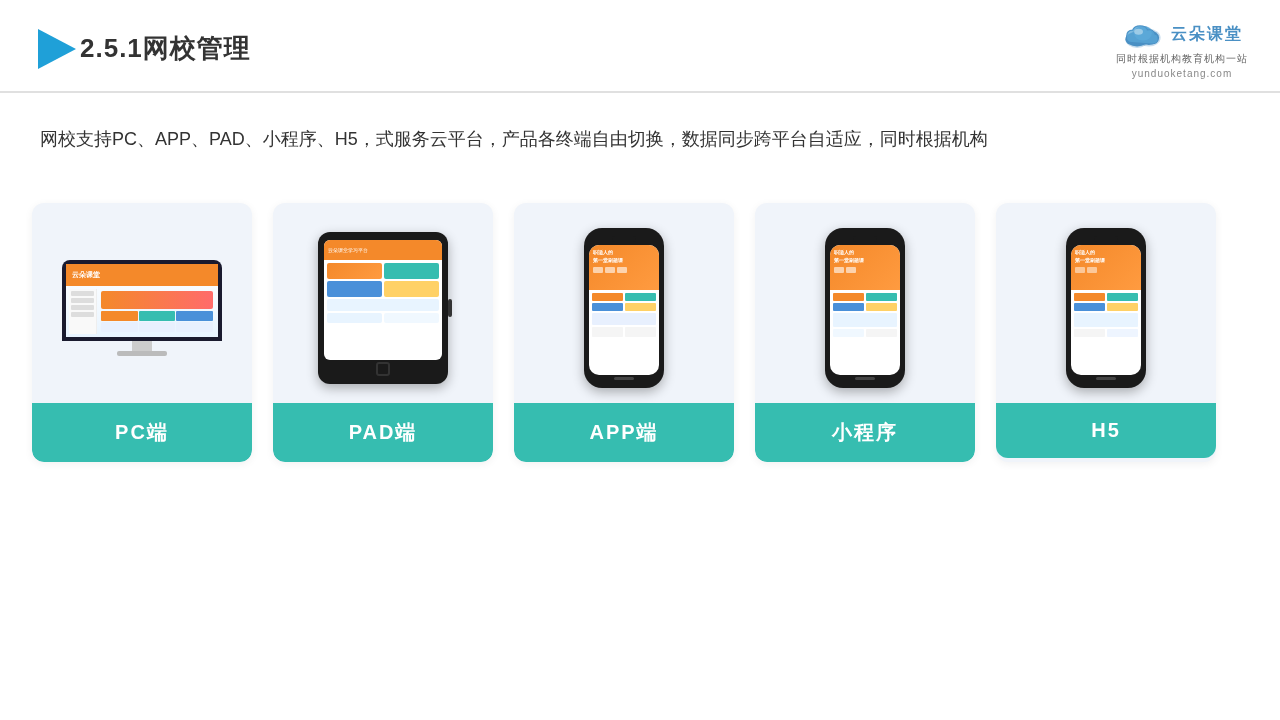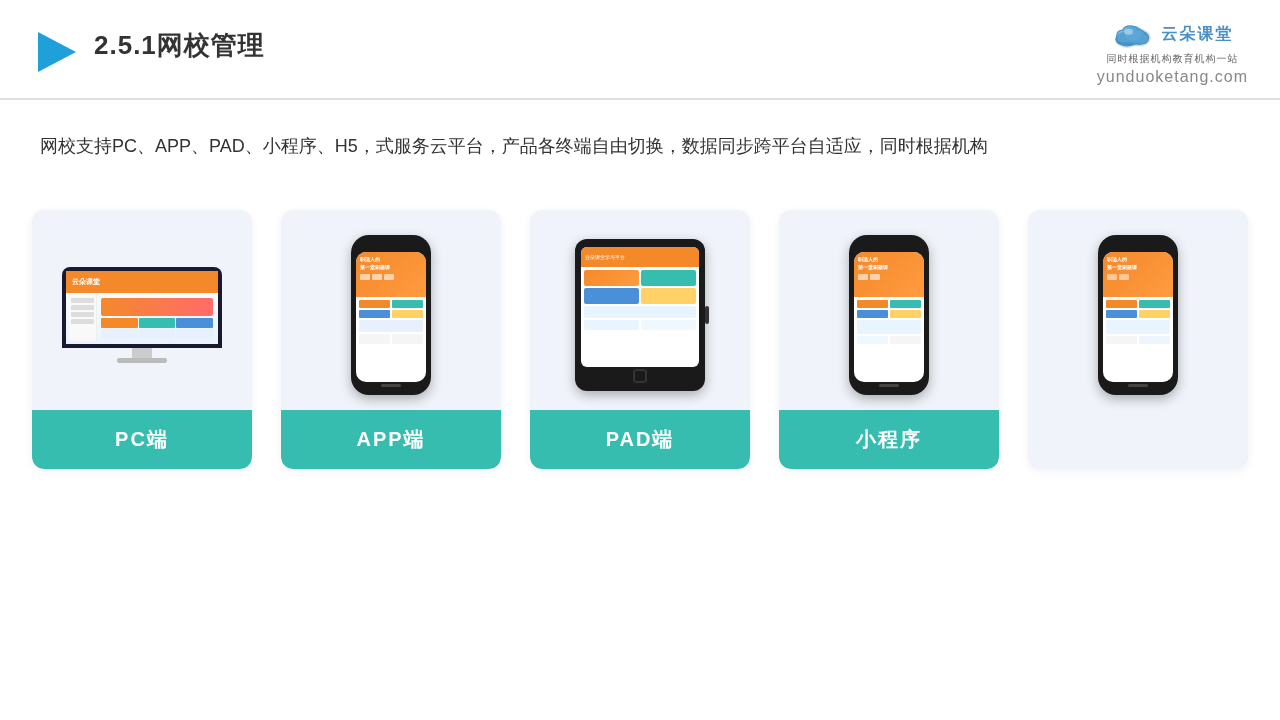--- a/index.html
+++ b/index.html
@@ -16,22 +16,21 @@
     .header {
       display: flex;
       align-items: center;
       justify-content: space-between;
       padding: 18px 32px 0 32px;
       border-bottom: 2px solid #e0e0e0;
       padding-bottom: 12px;
     }
     .header-left {
       display: flex;
-      align-items: flex-start;
-      gap: 14px;
+      align-items: center;
     }
     .play-icon {
       width: 48px;
       height: 48px;
     }
     .page-title {
       font-size: 26px;
       font-weight: bold;
       color: #222;
       letter-spacing: 1px;
@@ -60,39 +59,39 @@
       font-weight: bold;
       letter-spacing: 2px;
     }
     .logo-sub {
       font-size: 10px;
       color: #666;
       letter-spacing: 1px;
       text-align: right;
     }
     .logo-domain {
-      font-size: 16px;
+      font-size: 10px;
       color: #888;
       letter-spacing: 1px;
     }
 
     
     .description {
       padding: 28px 40px 0 40px;
       font-size: 18px;
       color: #333;
       line-height: 2;
       max-width: 1100px;
     }
 
     
     .cards-section {
       display: flex;
-      justify-content: space-between;
-      gap: 10px;
+      justify-content: flex-start;
+      gap: 21px;
       padding: 36px 32px 0 32px;
       margin-top: 10px;
     }
 
     .device-card {
       background: #f0f4fa;
       border-radius: 12px;
       width: 220px;
       display: flex;
       flex-direction: column;
@@ -408,20 +407,46 @@
                 </div>
               </div>
             </div>
           </div>
         </div>
         <div class="monitor-stand"></div>
         <div class="monitor-base"></div>
       </div>
     </div>
     <div class="device-label">PC端</div>
+  </div>
+
+  <div class="device-card">
+    <div class="device-image-area">
+      <div>
+        <div class="tablet-outer">
+          <div class="tablet-btn"></div>
+          <div class="tablet-screen">
+            <div class="tablet-top-bar">
+              <span class="tablet-top-text">云朵课堂学习平台</span>
+            </div>
+            <div class="tablet-body">
+              <div class="tablet-cell orange"></div>
+              <div class="tablet-cell teal"></div>
+              <div class="tablet-cell blue"></div>
+              <div class="tablet-cell yellow"></div>
+              <div class="tablet-cell" style="background:#e8f4ff;grid-column:span 2;height:12px;"></div>
+              <div class="tablet-cell" style="height:10px;"></div>
+              <div class="tablet-cell" style="height:10px;background:#f0f8ff;"></div>
+            </div>
+          </div>
+          <div class="tablet-home-btn"></div>
+        </div>
+      </div>
+    </div>
+    <div class="device-label">PAD端</div>
   </div>
 
   <div class="device-card">
     <div class="device-image-area">
       <div class="phone-mockup">
         <div class="phone-outer">
           <div class="phone-notch"></div>
           <div class="phone-screen">
             <div class="phone-screen-top">
               <div class="phone-screen-top-text">职适人的</div>
@@ -452,46 +477,20 @@
           </div>
           <div class="phone-home"></div>
         </div>
       </div>
     </div>
     <div class="device-label">APP端</div>
   </div>
 
   <div class="device-card">
     <div class="device-image-area">
-      <div>
-        <div class="tablet-outer">
-          <div class="tablet-btn"></div>
-          <div class="tablet-screen">
-            <div class="tablet-top-bar">
-              <span class="tablet-top-text">云朵课堂学习平台</span>
-            </div>
-            <div class="tablet-body">
-              <div class="tablet-cell orange"></div>
-              <div class="tablet-cell teal"></div>
-              <div class="tablet-cell blue"></div>
-              <div class="tablet-cell yellow"></div>
-              <div class="tablet-cell" style="background:#e8f4ff;grid-column:span 2;height:12px;"></div>
-              <div class="tablet-cell" style="height:10px;"></div>
-              <div class="tablet-cell" style="height:10px;background:#f0f8ff;"></div>
-            </div>
-          </div>
-          <div class="tablet-home-btn"></div>
-        </div>
-      </div>
-    </div>
-    <div class="device-label">PAD端</div>
-  </div>
-
-  <div class="device-card">
-    <div class="device-image-area">
       <div class="phone-mockup">
         <div class="phone-outer">
           <div class="phone-notch"></div>
           <div class="phone-screen">
             <div class="phone-screen-top">
               <div class="phone-screen-top-text">职适人的</div>
               <div class="phone-screen-top-text">第一堂刷题课</div>
               <div style="display:flex;gap:2px;margin-top:2px;">
                 <div style="width:10px;height:6px;background:rgba(255,255,255,0.6);border-radius:1px;"></div>
                 <div style="width:10px;height:6px;background:rgba(255,255,255,0.6);border-radius:1px;"></div>
@@ -551,15 +550,16 @@
               <div class="phone-row">
                 <div class="phone-cell" style="background:#f5f5f5;height:8px;"></div>
                 <div class="phone-cell" style="background:#eef5ff;height:8px;"></div>
               </div>
             </div>
           </div>
           <div class="phone-home"></div>
         </div>
       </div>
     </div>
+    <div class="device-label">H5</div>
   </div>
 
 </div>
 
 </body></html>

